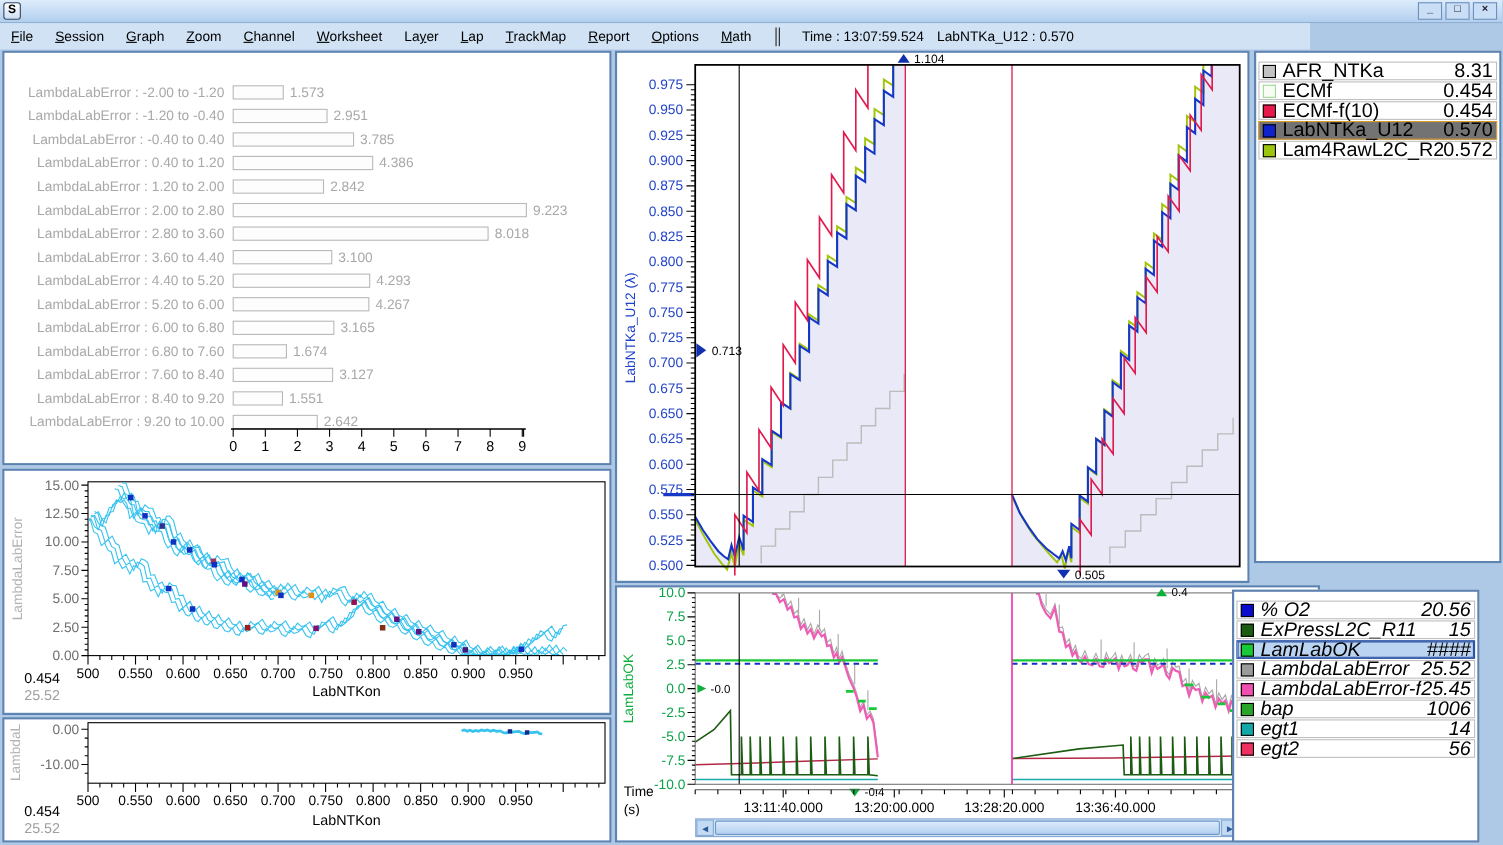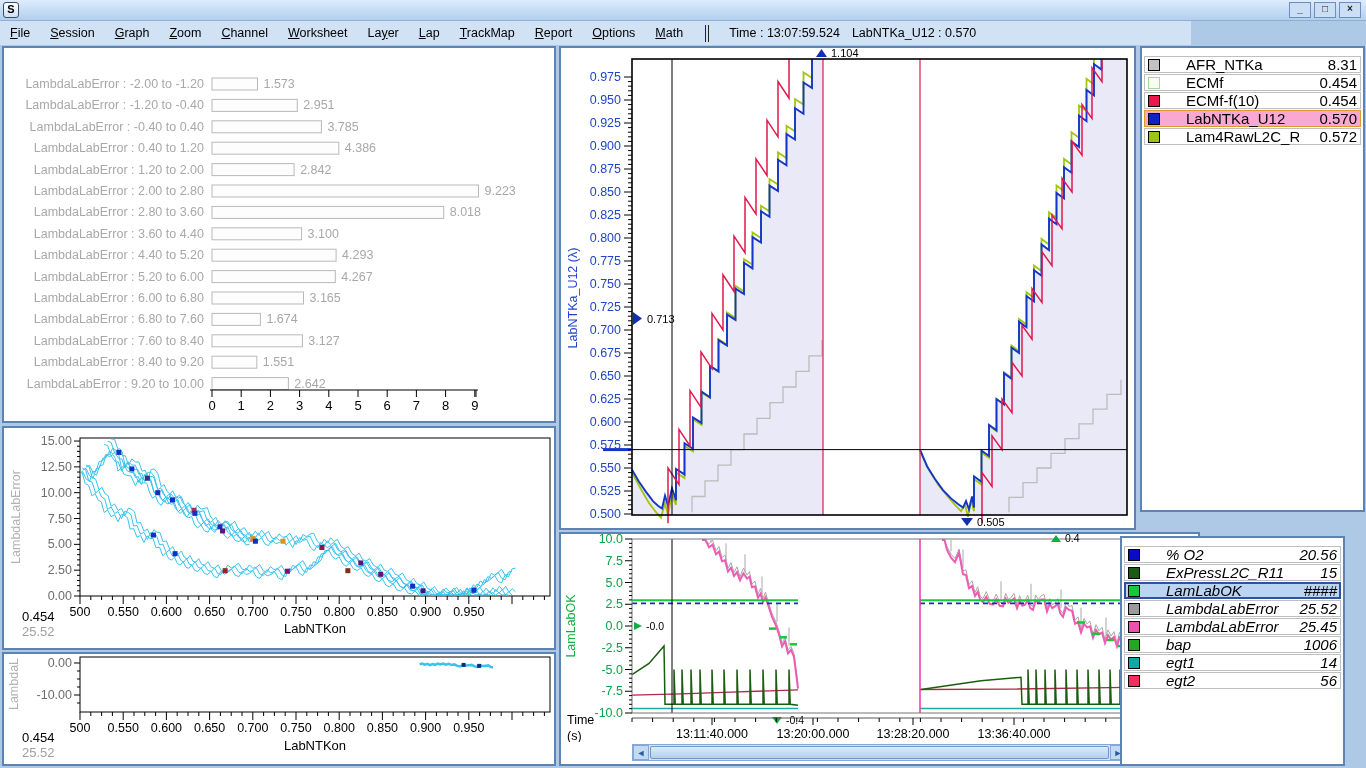--- a/index.html
+++ b/index.html
@@ -20,22 +20,22 @@
   #menu-items{display:flex;}
   .mitem{padding:3px 10px;white-space:nowrap;}
   .menu-sep{width:2px;height:17px;border-left:1px solid #222;border-right:1px solid #222;
     margin:0 8px 0 12px;}
   .status{margin-left:12px;white-space:nowrap;}
   .panel{position:absolute;background:#fff;border:2px solid #5d83b2;box-sizing:border-box;}
   svg{display:block;}
   svg text{font-family:"Liberation Sans",sans-serif;}
   .list{padding-top:8px;}
   .lrow{height:15px;border:1px solid #bfbfbf;margin:0 2px 1px 2px;background:#fff;
-    display:flex;align-items:center;font-size:15px;padding:0 3px;gap:20px;}
-  .lrow.sel-orange{background:#f9a8d4;border-color:#d79c2a;}
+    display:flex;align-items:center;font-size:18px;padding:0 3px;}
+  .lrow.sel-orange{background:#737373;border-color:#d79c2a;}
   .lrow.sel-blue{background:#bad4f2;border-color:#2d52a2;box-shadow:inset 0 0 0 1px #2d52a2;}
   .swatch{width:12px;height:12px;border:1px solid #000;margin-right:6px;flex:none;box-sizing:border-box;}
   .nm{flex:1;white-space:nowrap;overflow:hidden;}
   .val{margin-left:0;white-space:nowrap;}
   .sbar{position:absolute;left:71px;top:210px;width:495px;height:17px;box-sizing:border-box;
     background:#cfe3f7;border:1px solid #86a9d4;display:flex;}
   .sbtn{width:16px;flex:none;background:#c3daf3;border:1px solid #86a9d4;box-sizing:border-box;
     color:#2b5a9e;font-size:9px;line-height:14px;text-align:center;}
   .sthumb{flex:1;margin:1px;background:linear-gradient(#dceafc,#b3d0ef);
     border:1px solid #6f97c9;border-radius:2px;}

